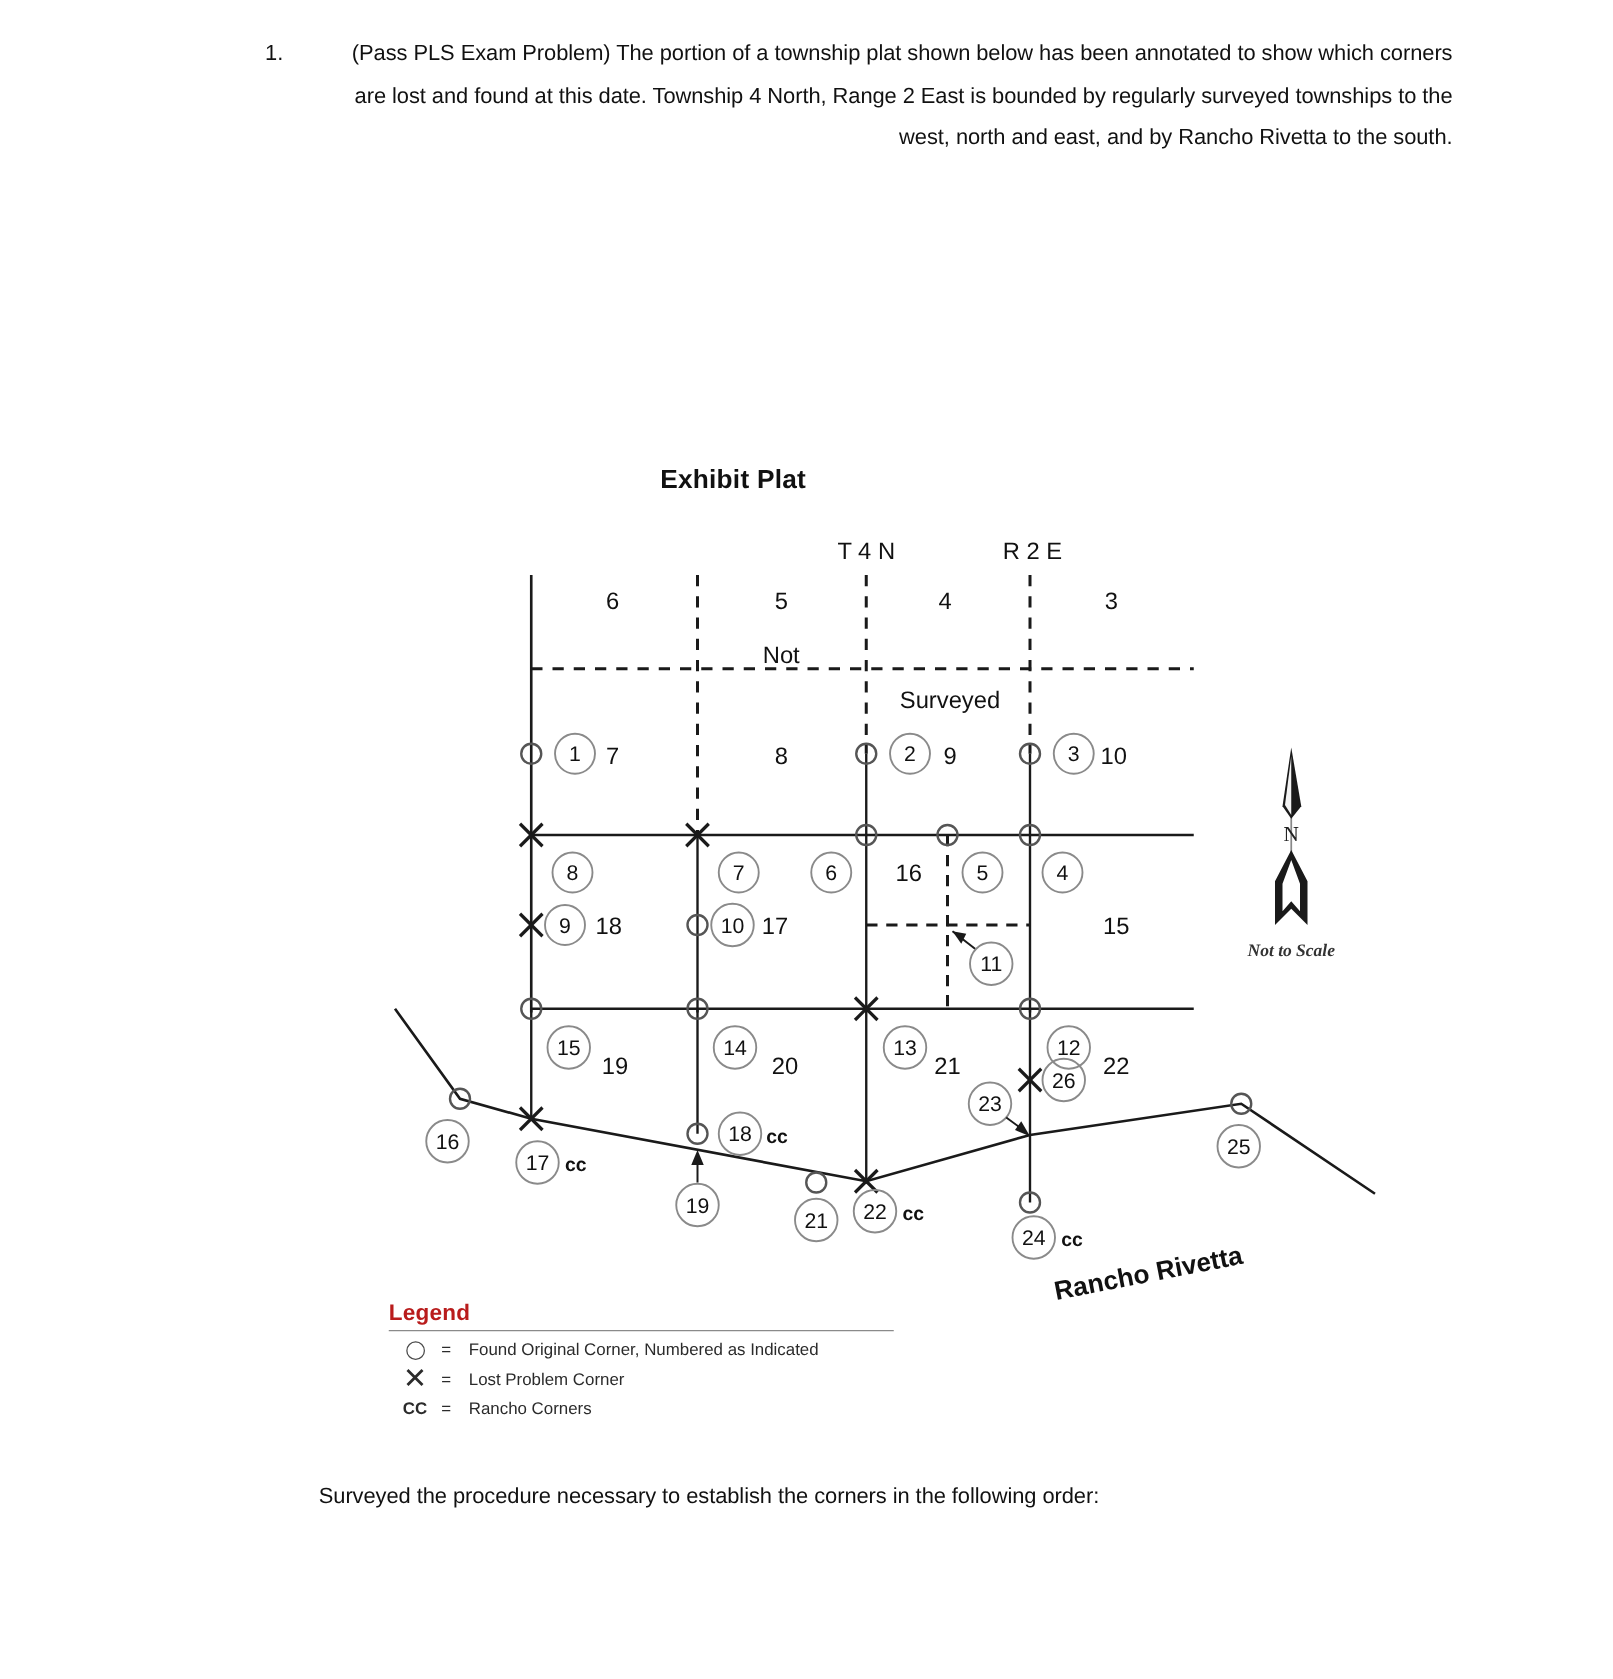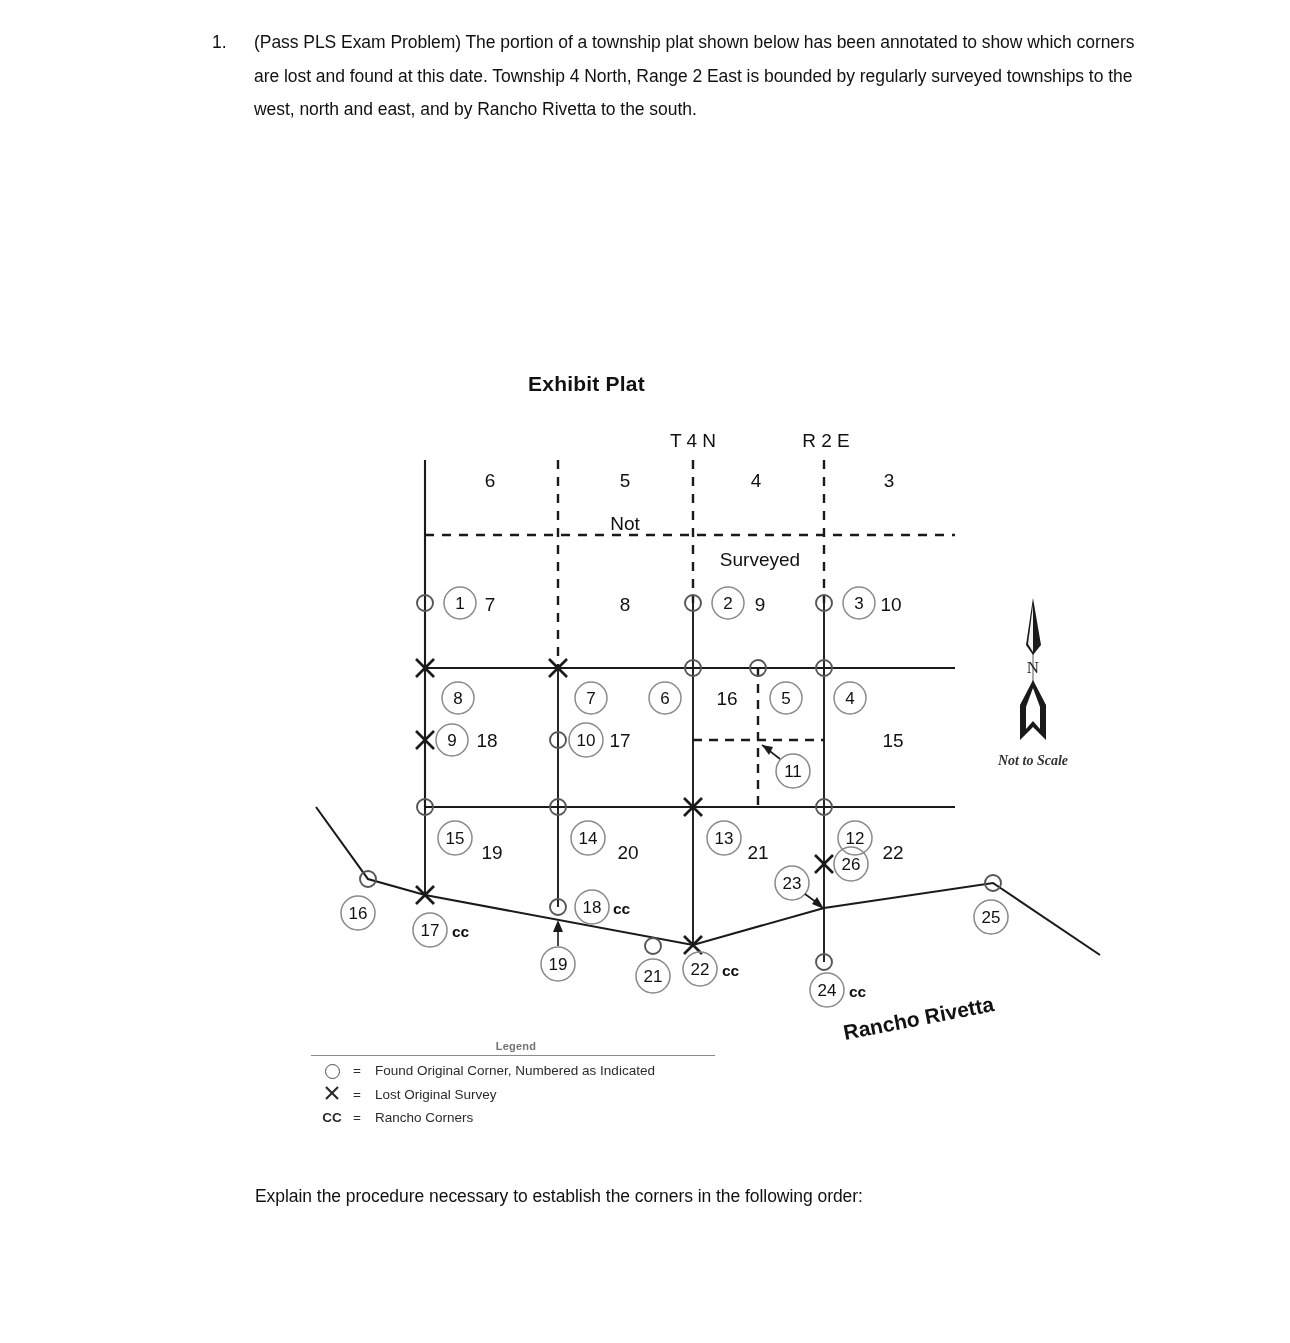--- a/index.html
+++ b/index.html
@@ -26,20 +26,21 @@
     align-items: flex-start;
   }
   .problem-number {
     width: 42px;
     flex: 0 0 42px;
     font-size: 17.5px;
     line-height: 33px;
   }
   .problem-body {
     flex: 1 1 auto;
+    text-align: right;
   }
   .para {
     font-size: 17.5px;
     line-height: 33.5px;
     margin: 0;
     letter-spacing: -0.05px;
   }
   .plat-wrap {
     position: absolute;
     left: 0;
@@ -63,25 +64,24 @@
     left: 0;
     top: 0;
   }
   .legend {
     position: absolute;
     left: 311px;
     top: 1040px;
     width: 410px;
   }
   .legend-title {
-    font-size: 11px;
+    font-size: 18px;
     font-weight: bold;
     letter-spacing: 0.2px;
-    color: #737373;
-    text-align: center;
+    color: #b91c1c;
   }
   .legend-rule {
     margin-top: 3px;
     border-top: 1.2px solid #8a8a8a;
     width: 404px;
   }
   .legend-row {
     display: flex;
     align-items: center;
     margin-top: 6px;
@@ -411,25 +411,25 @@
   </div>
 
   <div class="legend-row">
     <div class="legend-sym">
       <svg width="16" height="16" viewBox="0 0 16 16" aria-hidden="true">
         <line x1="2" y1="2" x2="14" y2="14" stroke="#2b2b2b" stroke-width="2.2"></line>
         <line x1="14" y1="2" x2="2" y2="14" stroke="#2b2b2b" stroke-width="2.2"></line>
       </svg>
     </div>
     <div class="legend-eq">=</div>
-    <div class="legend-txt">Lost Original Survey</div>
+    <div class="legend-txt">Lost Problem Corner</div>
   </div>
 
   <div class="legend-row">
     <div class="legend-sym cc">CC</div>
     <div class="legend-eq">=</div>
     <div class="legend-txt">Rancho Corners</div>
   </div>
 </div>
 
 <div class="closing">
-  <p class="para">Explain the procedure necessary to establish the corners in the following order:</p>
+  <p class="para">Surveyed the procedure necessary to establish the corners in the following order:</p>
 </div>
 
 </body></html>

